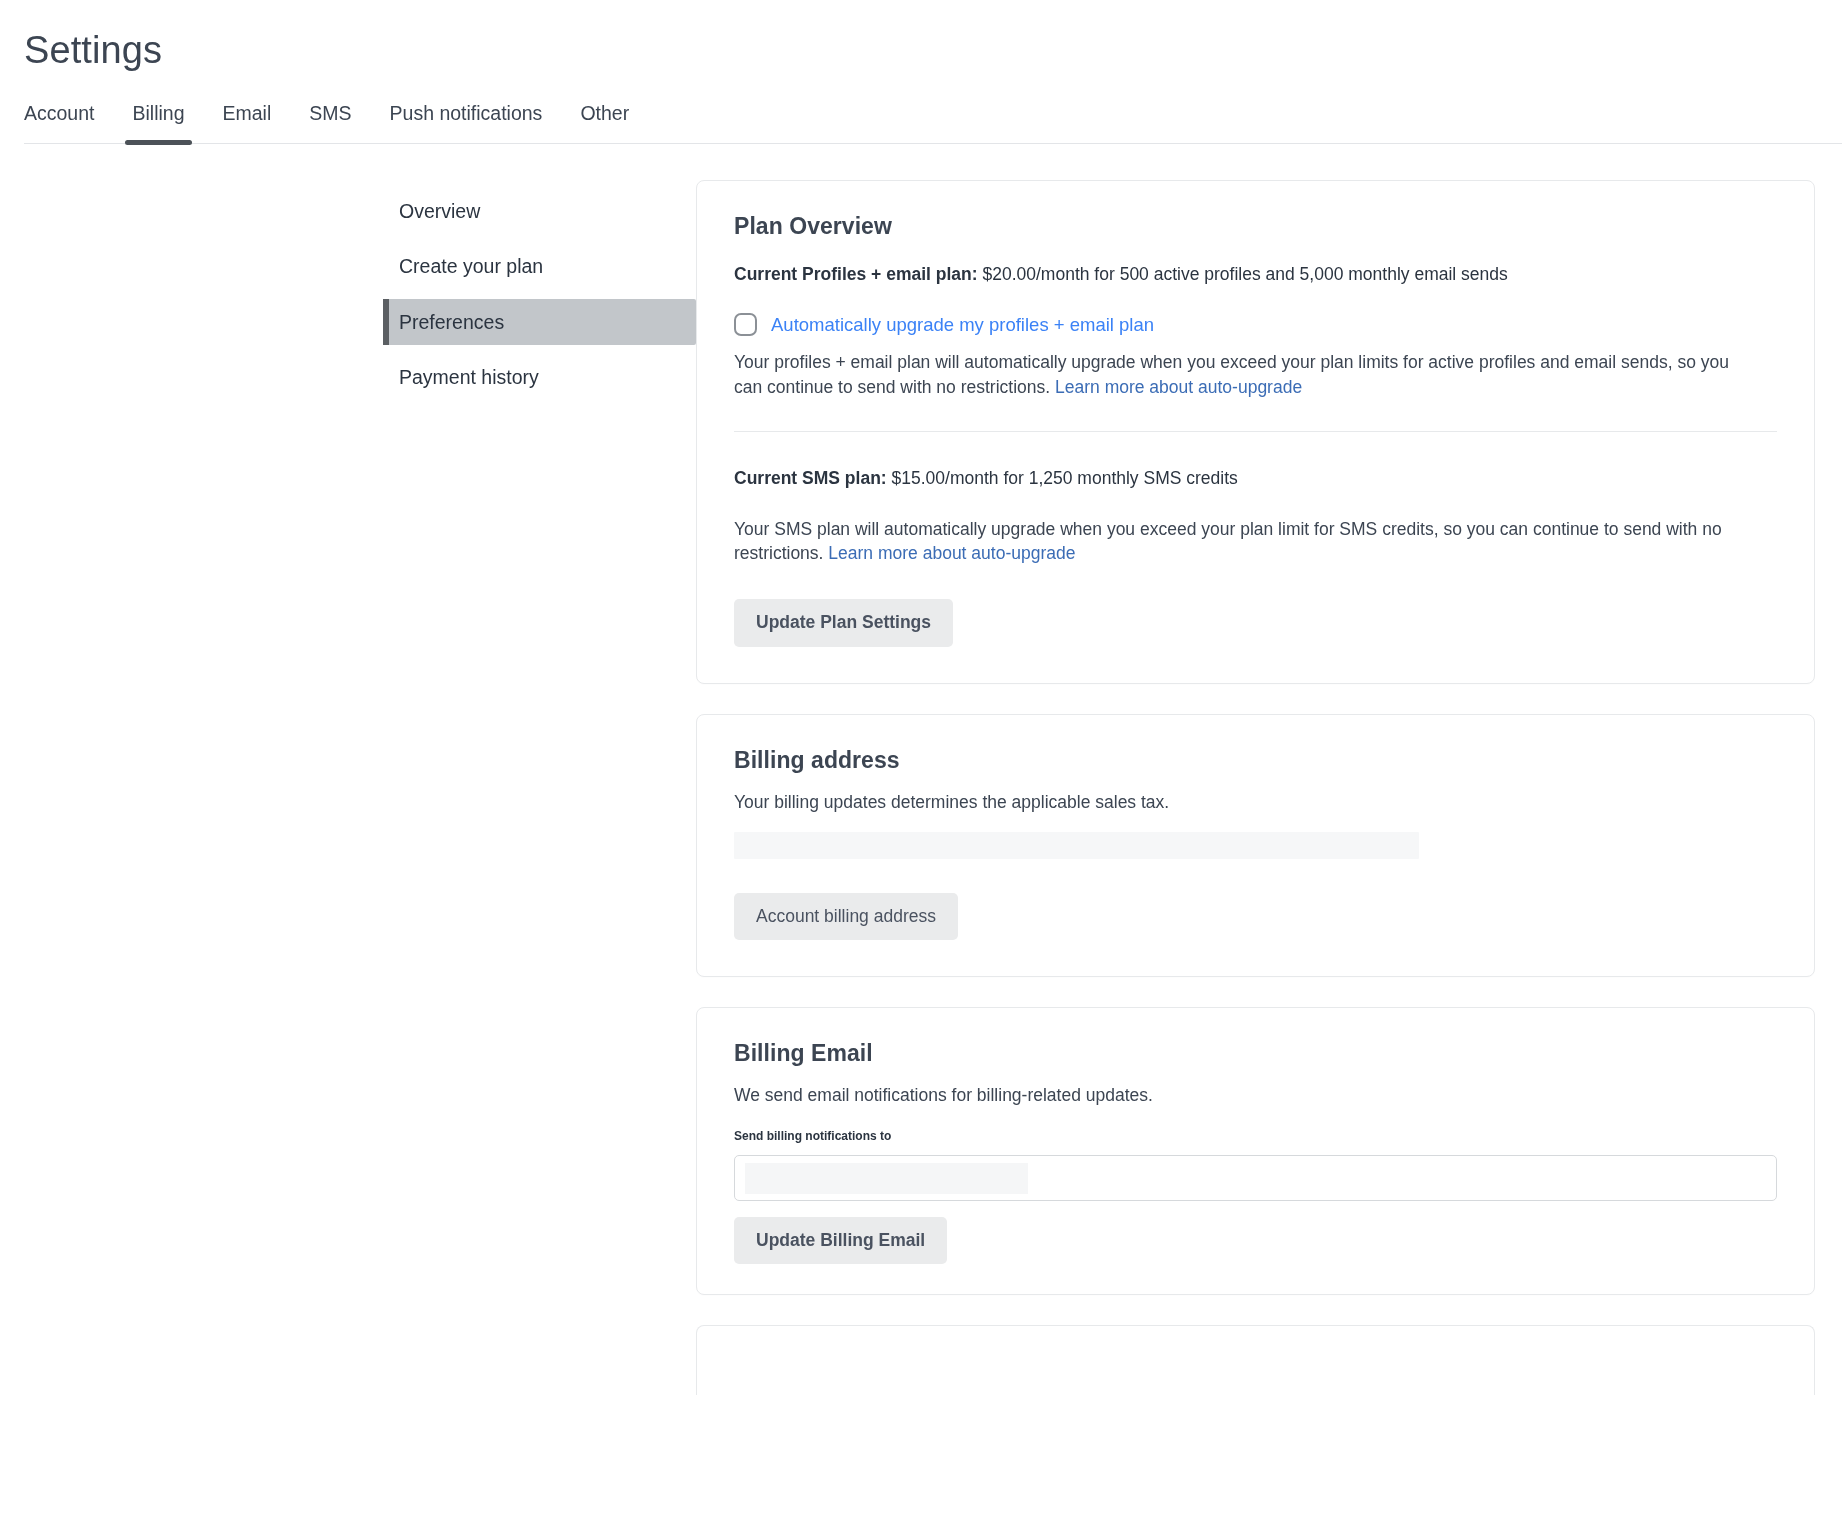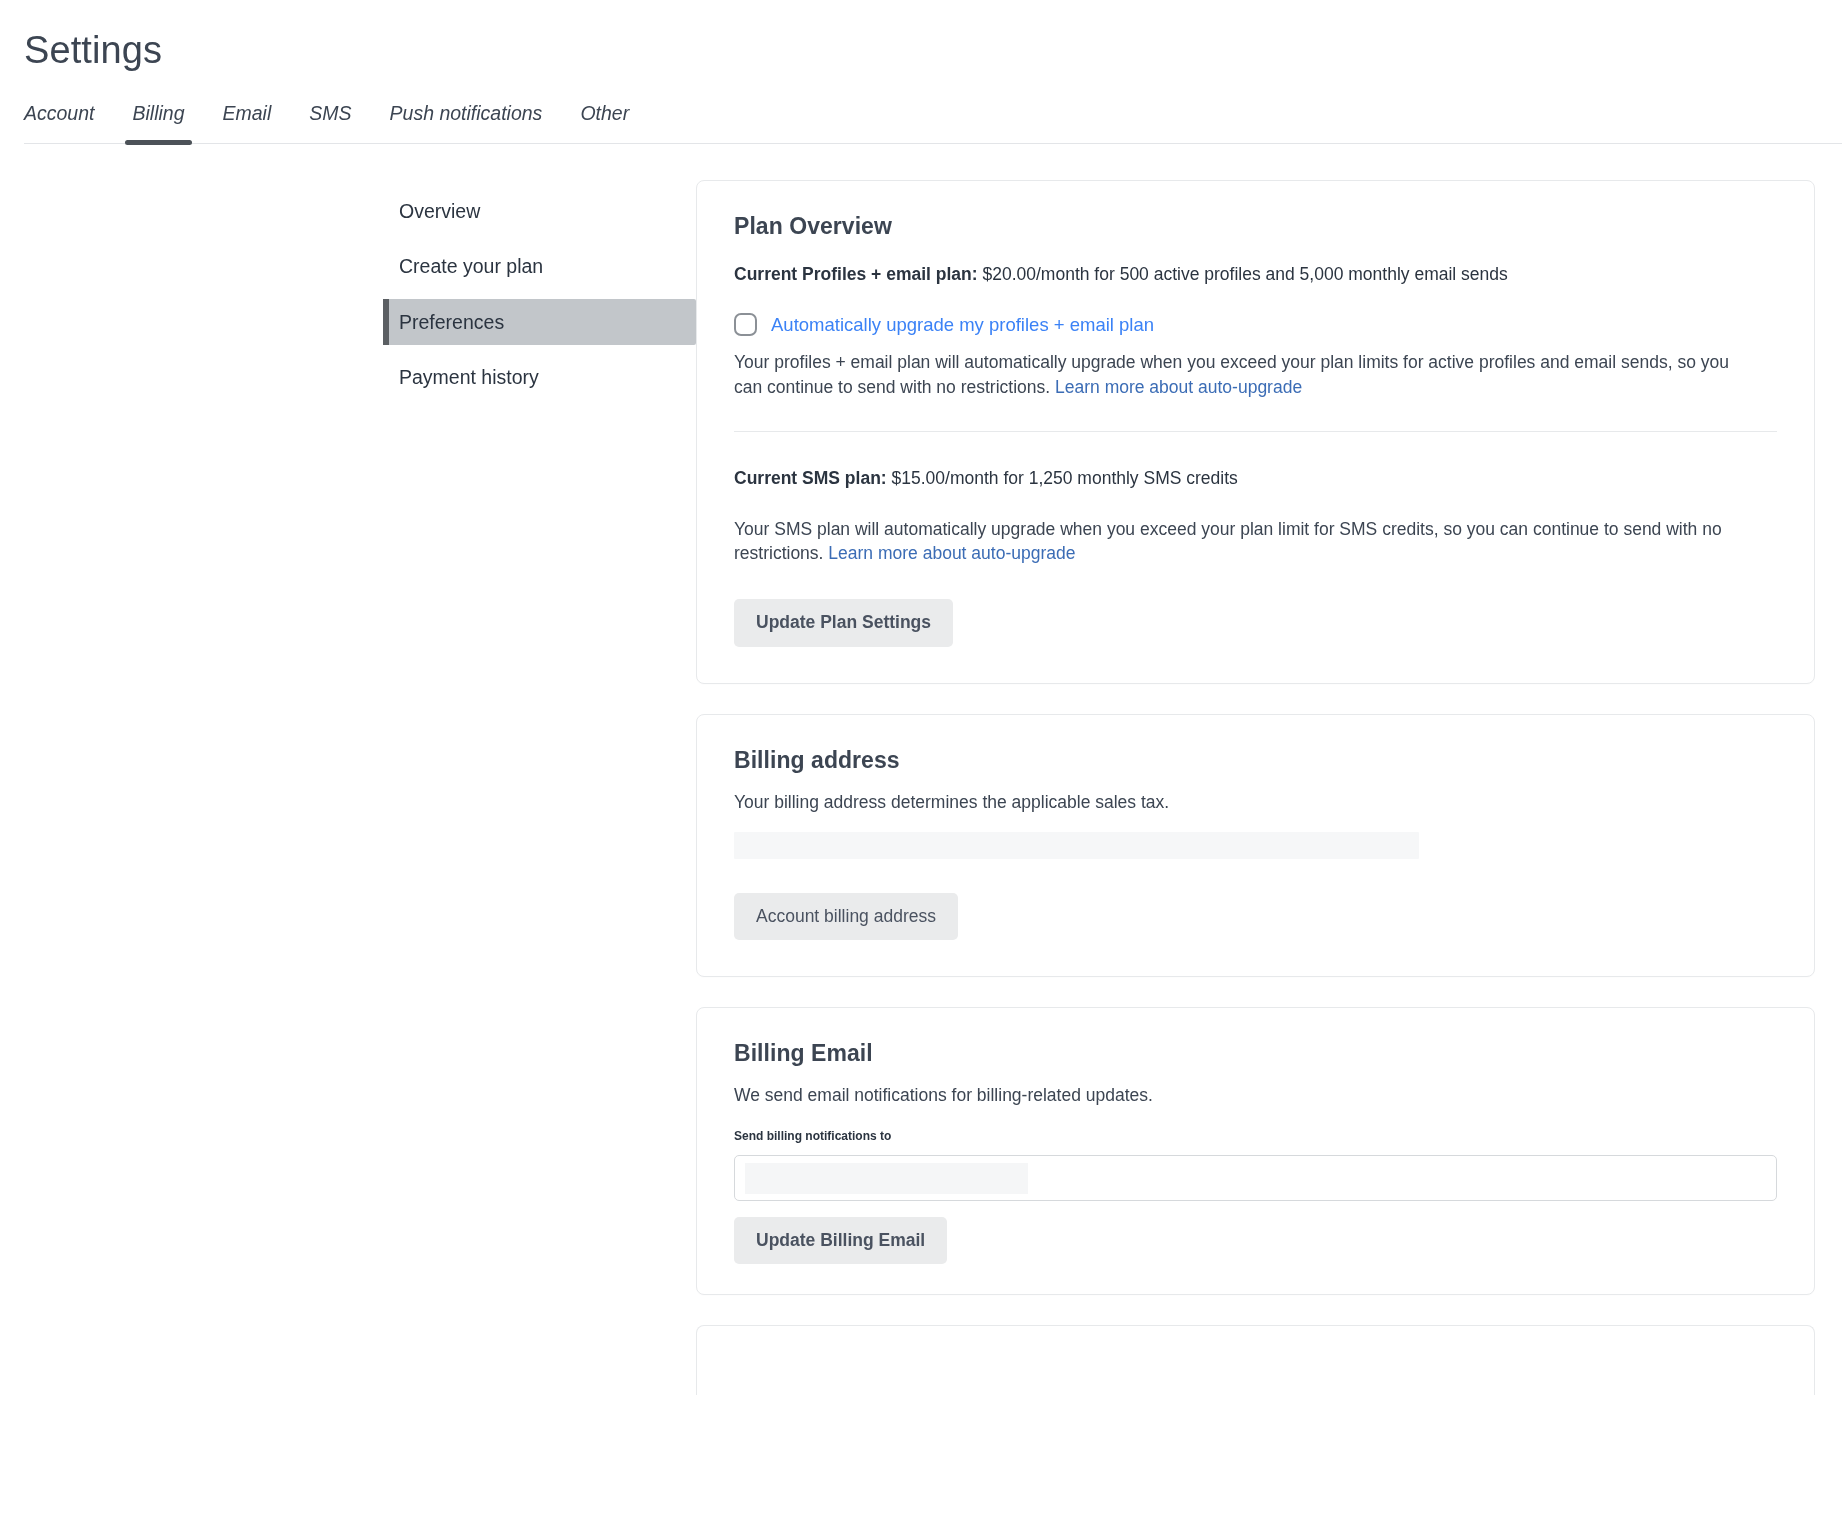--- a/index.html
+++ b/index.html
@@ -32,21 +32,20 @@
   }
 
   .tabbar {
     position: relative;
     display: flex;
     align-items: center;
     gap: 0;
     margin-top: 30px;
     border-bottom: 1px solid #e3e5e8;
     padding-left: 0;
-    font-style: italic;
   }
   .tab {
     position: relative;
     font-size: 19.5px;
     color: #3c4552;
     padding: 0 19px 20px 19px;
     cursor: pointer;
     line-height: 1;
     white-space: nowrap;
   }
@@ -294,21 +293,21 @@
 
       <p class="muted-para"><span>Your SMS plan will automatically upgrade when you exceed your plan limit for SMS credits, so you can continue to send with no restrictions. </span><a class="inline-link">Learn more about auto-upgrade</a></p>
 
       <div class="btn-wrap">
         <button class="btn bold">Update Plan Settings</button>
       </div>
     </section>
 
     <section class="card">
       <h2 class="card-title tight">Billing address</h2>
-      <p class="sub-text">Your billing address determines the applicable sales tax.</p>
+      <p class="sub-text">Your billing updates determines the applicable sales tax.</p>
 
 
       <div class="redact-bar"></div>
 
       <div class="btn-wrap">
         <button class="btn">Account billing address</button>
       </div>
     </section>
 
     <section class="card" style="padding-bottom:30px;">

